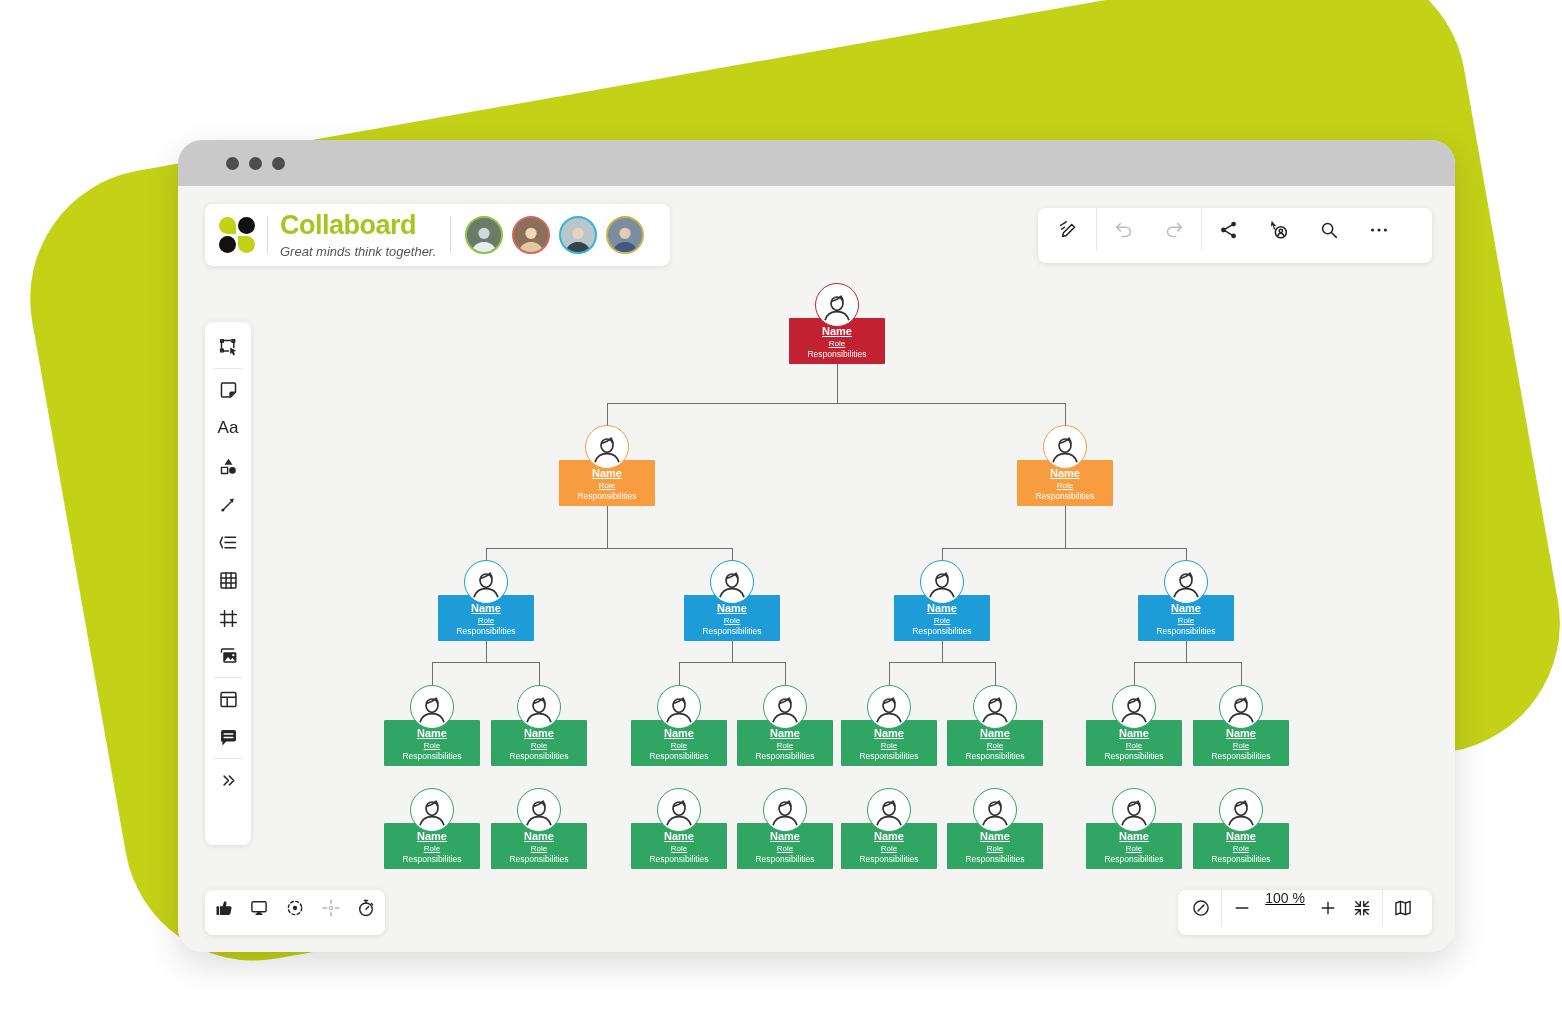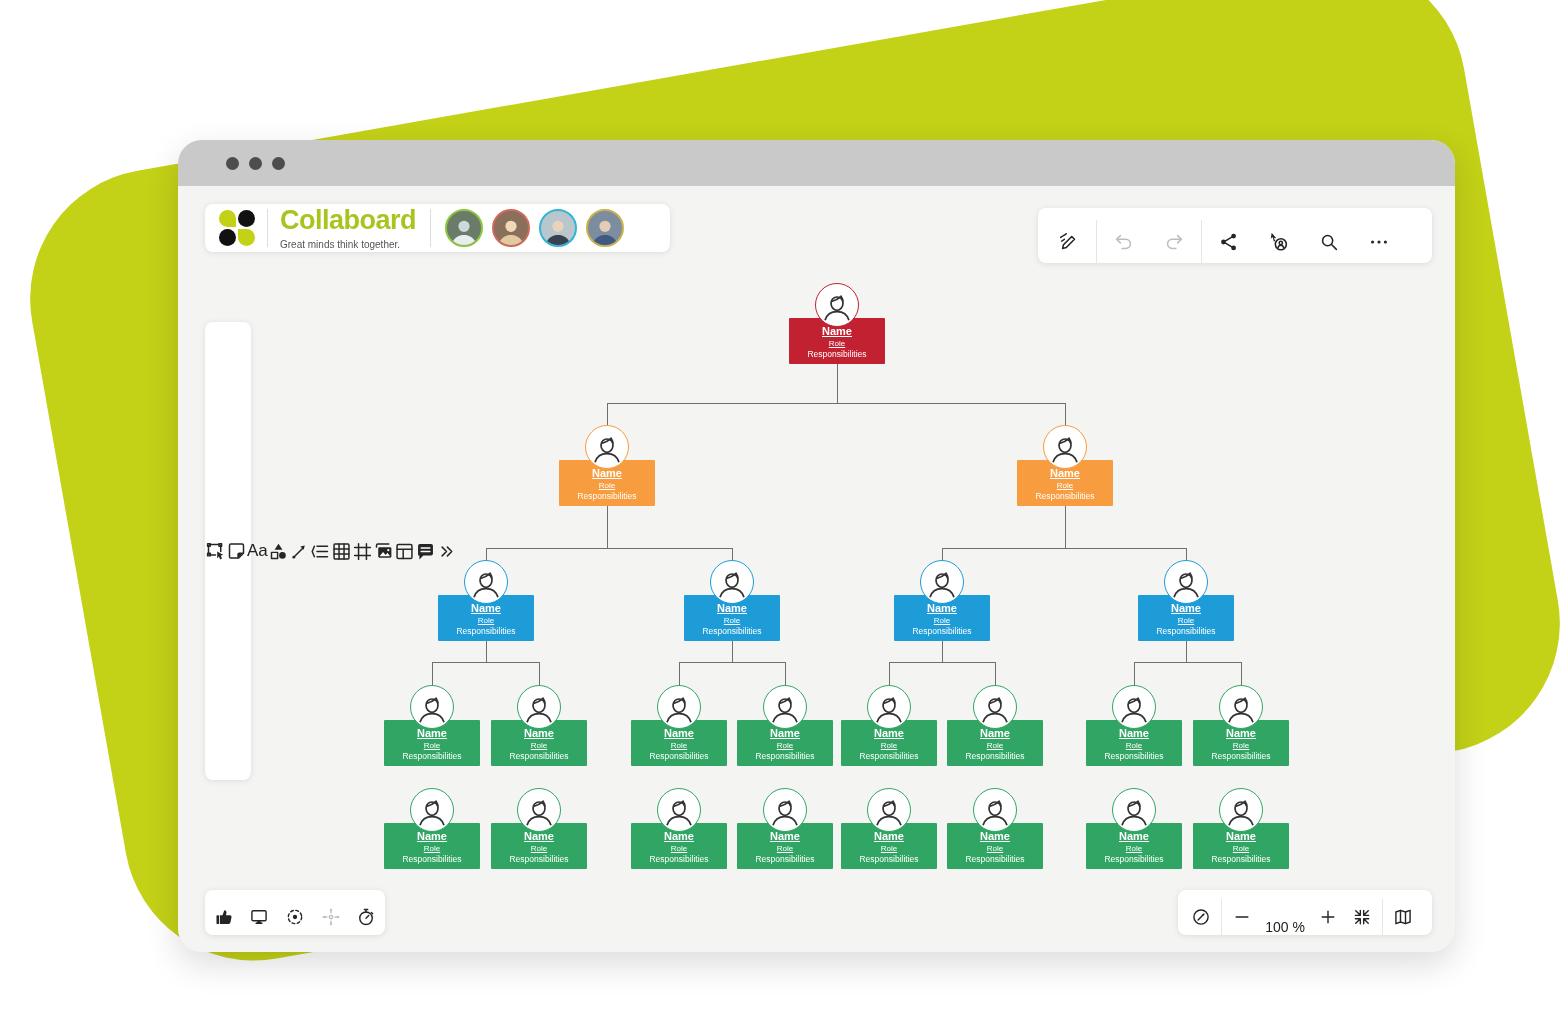--- a/index.html
+++ b/index.html
@@ -18,47 +18,47 @@
   .titlebar { position:absolute; left:0; top:0; width:100%; height:46px;
               display:flex; align-items:center; gap:10px; padding-left:48px; }
   .tdot { width:13px; height:13px; border-radius:50%; background:#4d4d4d; }
 
   .canvas { position:absolute; left:0; top:46px; right:0; bottom:0; }
 
   .card { position:absolute; background:#fff; border-radius:8px;
           box-shadow:0 1px 6px rgba(0,0,0,.10); }
 
   
-  .header-card { left:27px; top:64px; width:465px; height:48px;
+  .header-card { left:27px; top:64px; width:465px; height:62px;
                  display:flex; align-items:center; padding:12px 14px; }
   .logo-mark { width:36px; height:36px; display:grid; grid-template-columns:17px 17px;
                grid-template-rows:17px 17px; gap:2px; margin-right:12px; }
   .lg { width:17px; height:17px; }
   .lg.lime-tl { border-radius:50% 50% 0 50%; }
   .lg.blk { background:#111; border-radius:50%; }
   .lg.lime-br { border-radius:0 50% 50% 50%; }
   .brand-text { display:flex; flex-direction:column; line-height:1; }
   .brand-name { font-size:27px; font-weight:bold; letter-spacing:-.5px; }
-  .brand-tagline { font-size:10px; color:#555; margin-top:6px; }
+  .brand-tagline { font-size:13px; color:#555; margin-top:6px;font-style:italic; }
   .vdiv { width:1px; height:38px; background:#ddd; margin:0 14px; }
   .avatars { display:flex; gap:9px; align-items:center; }
   .avatar { width:38px; height:38px; border-radius:50%; border:2px solid #999;
             display:flex; align-items:flex-end; justify-content:center; overflow:hidden; }
   .avatar svg { width:30px; height:30px; }
 
   
-  .toolbar { display:flex; align-items:flex-end; }
+  .toolbar { display:flex; align-items:flex-start;text-decoration:underline; }
   .top-toolbar { left:860px; top:68px; width:394px; height:55px; padding:0 6px; }
   .tb-btn { width:50px; height:43px; display:flex; align-items:center; justify-content:center;
             border-radius:6px; cursor:pointer; }
   .tb-btn svg { width:22px; height:22px; }
   .tb-div { width:1px; height:43px; background:#e6e6e6; margin:0 2px; }
 
-  .sidebar { left:27px; top:182px; width:46px; height:458px;
-             display:flex; flex-direction:row; align-items:center; padding:6px 0; }
+  .sidebar { left:27px; top:182px; width:46px; height:523px;
+             display:flex; flex-direction:column; align-items:center; padding:6px 0; }
   .sb-btn { width:38px; height:38px; display:flex; align-items:center; justify-content:center;
             border-radius:6px; cursor:pointer; }
   .sb-btn svg { width:21px; height:21px; }
   .sb-div { width:30px; height:1px; background:#e8e8e8; margin:2px 0; }
   .aa-label { font-size:17px; color:#222; font-weight:500; }
 
   .bl-toolbar { left:27px; top:750px; width:180px; height:45px; justify-content:space-evenly; }
   .bl-toolbar .tb-btn { width:34px; height:36px; }
   .bl-toolbar svg { width:20px; height:20px; }
 

